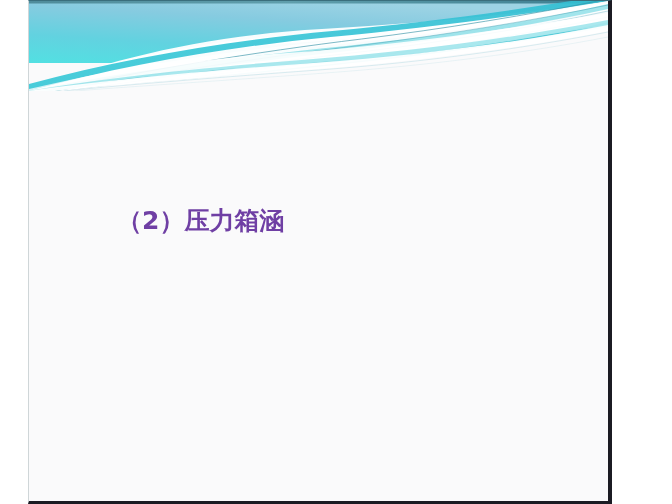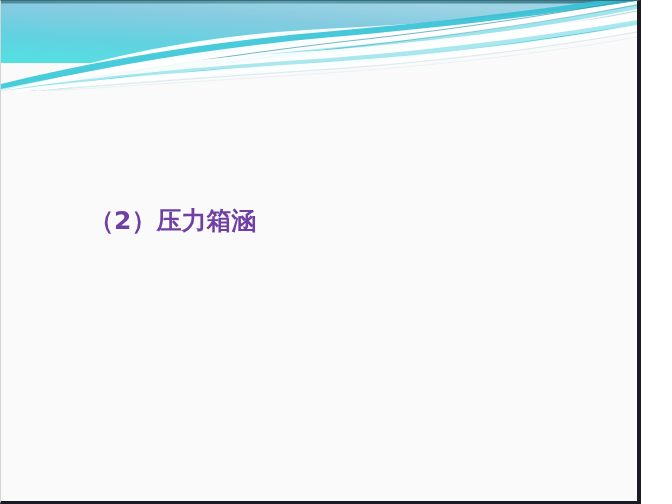--- a/index.html
+++ b/index.html
@@ -5,29 +5,30 @@
   html, body {
     margin: 0;
     padding: 0;
     background: #ffffff;
   }
   body {
     font-family: "DejaVu Sans", sans-serif;
   }
   .slide {
     position: relative;
-    width: 641px;
+    width: 584px;
     height: 504px;
     background: #fafafb;
     overflow: hidden;
     box-sizing: border-box;
     border-right: 4px solid #1b1b23;
     border-bottom: 3px solid #1b1b23;
     border-top: 1px solid #3a6e7c;
     border-left: 1px solid #cfd6d8;
+    margin-left: 28px;
   }
   .slide-bg {
     position: absolute;
     inset: 0;
     background: #fafafb;
   }
   .header-art {
     position: absolute;
     top: 0;
     left: 0;

